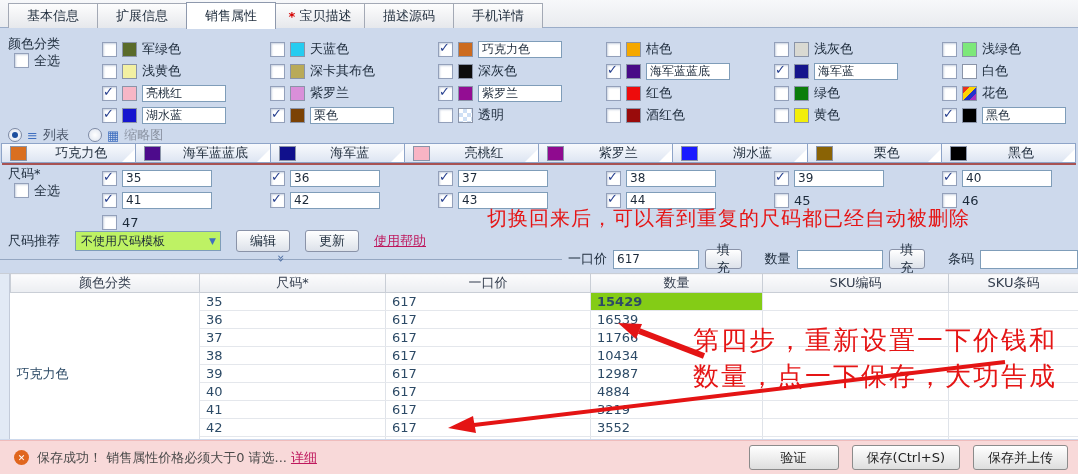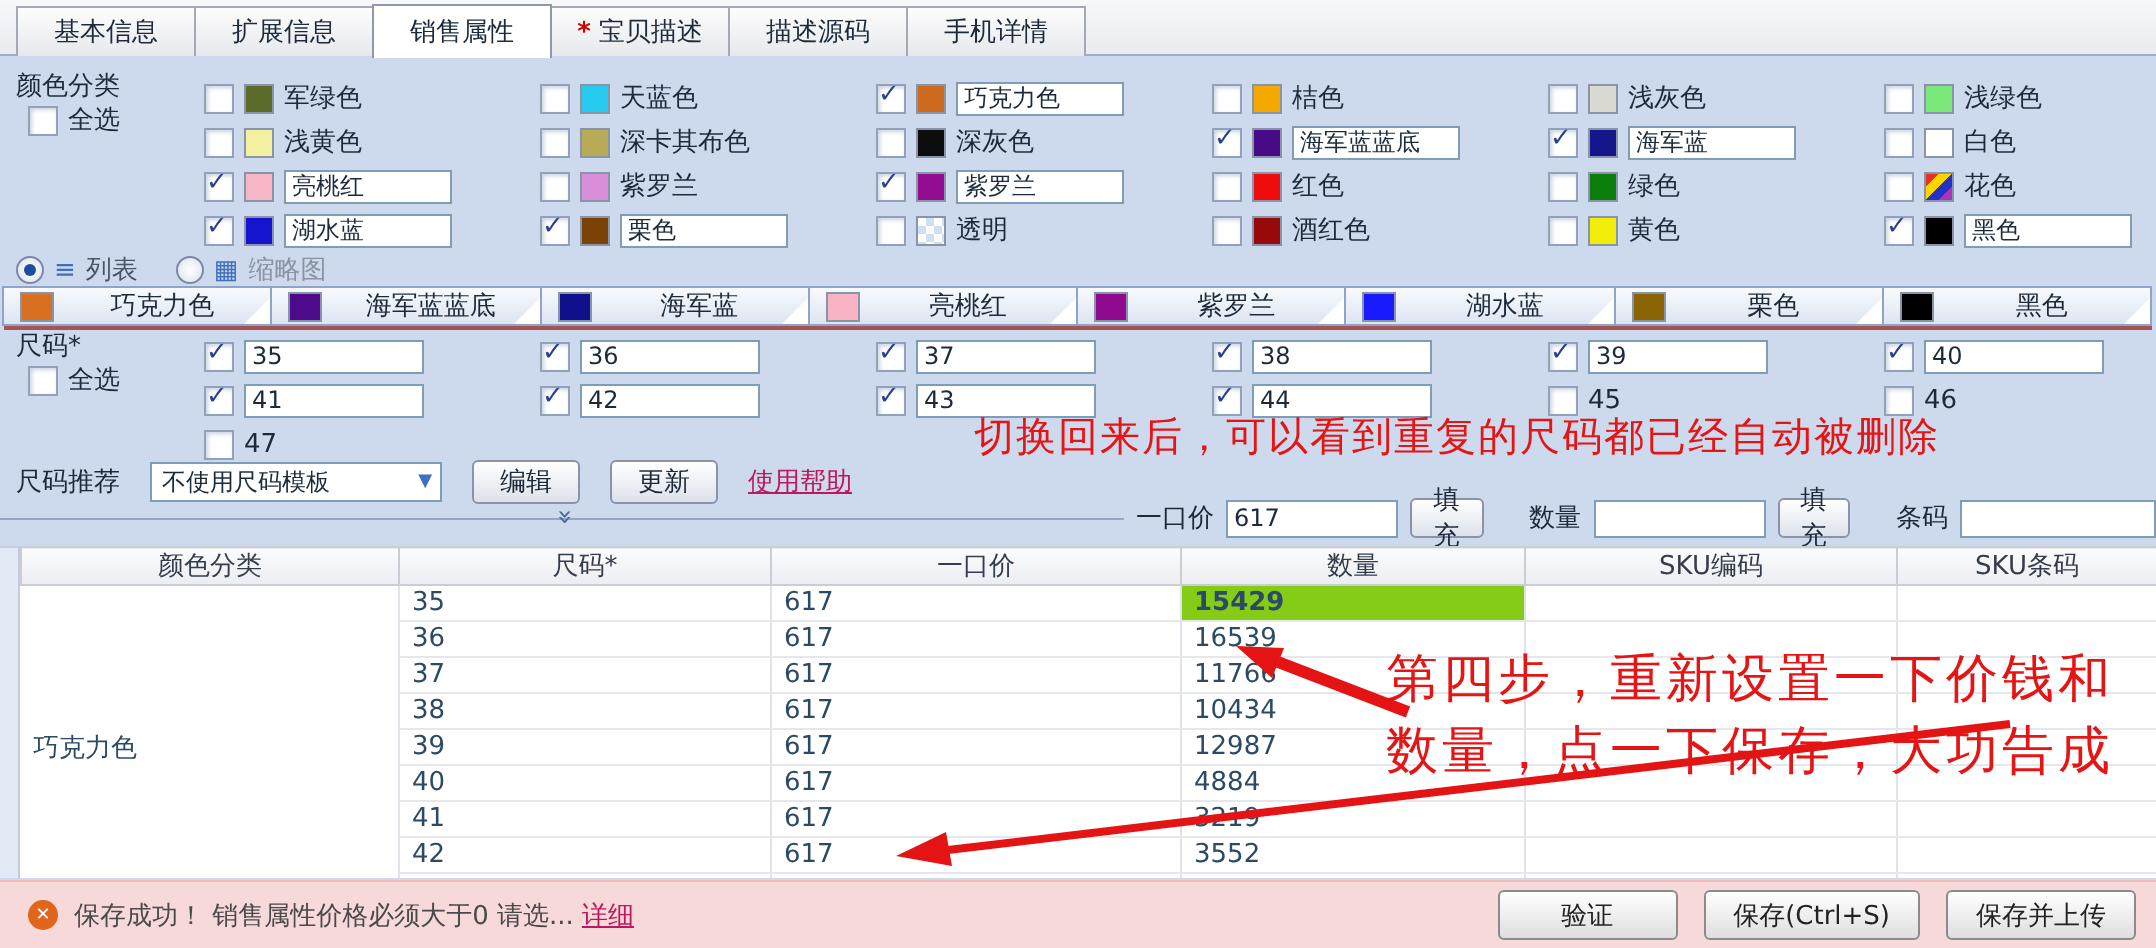--- a/index.html
+++ b/index.html
@@ -47,21 +47,21 @@
   .ctab::after{content:"";position:absolute;right:0;bottom:0;width:0;height:0;
                border-left:13px solid transparent;border-bottom:13px solid #fff;}
   
   .note1{position:absolute;left:487px;top:205px;font-family:"DejaVu Serif","Liberation Serif",serif;
          font-size:20px;letter-spacing:1px;color:#e51515;white-space:nowrap;}
   .note2{position:absolute;left:693px;top:322px;font-family:"DejaVu Serif","Liberation Serif",serif;
          font-size:26px;letter-spacing:2px;line-height:36px;color:#e51515;white-space:nowrap;}
   .arrows{position:absolute;left:0;top:0;pointer-events:none;z-index:6;}
   
   .template-row{position:absolute;left:8px;top:230px;display:flex;align-items:center;gap:15px;height:22px;}
-  .sel{width:146px;height:20px;background:#ffffff;border:1px solid #7f9db9;display:flex;align-items:center;
+  .sel{width:146px;height:20px;background:#bef264;border:1px solid #7f9db9;display:flex;align-items:center;
        padding-left:5px;box-sizing:border-box;font-size:12px;cursor:pointer;}
   .sel-arrow{margin-left:auto;color:#3f6fc0;font-size:9px;padding:0 4px;}
   .btn{display:inline-flex;align-items:center;justify-content:center;border:1px solid #8a93a8;border-radius:3px;
        background:linear-gradient(#ffffff,#dde2ea);font-size:13px;color:#1c2a3a;height:22px;padding:0 13px;
        font-family:inherit;cursor:pointer;}
   .hlink{color:#be185d;text-decoration:underline;cursor:pointer;font-size:13px;}
   
   .divider{position:absolute;top:259px;left:0;width:562px;border-top:1px solid #95a7c2;}
   .chev{position:absolute;left:278px;top:251px;font-size:13px;color:#47699f;transform:rotate(90deg);cursor:pointer;}
   .fill-row{position:absolute;left:568px;top:248px;display:flex;align-items:center;gap:6px;height:22px;}

